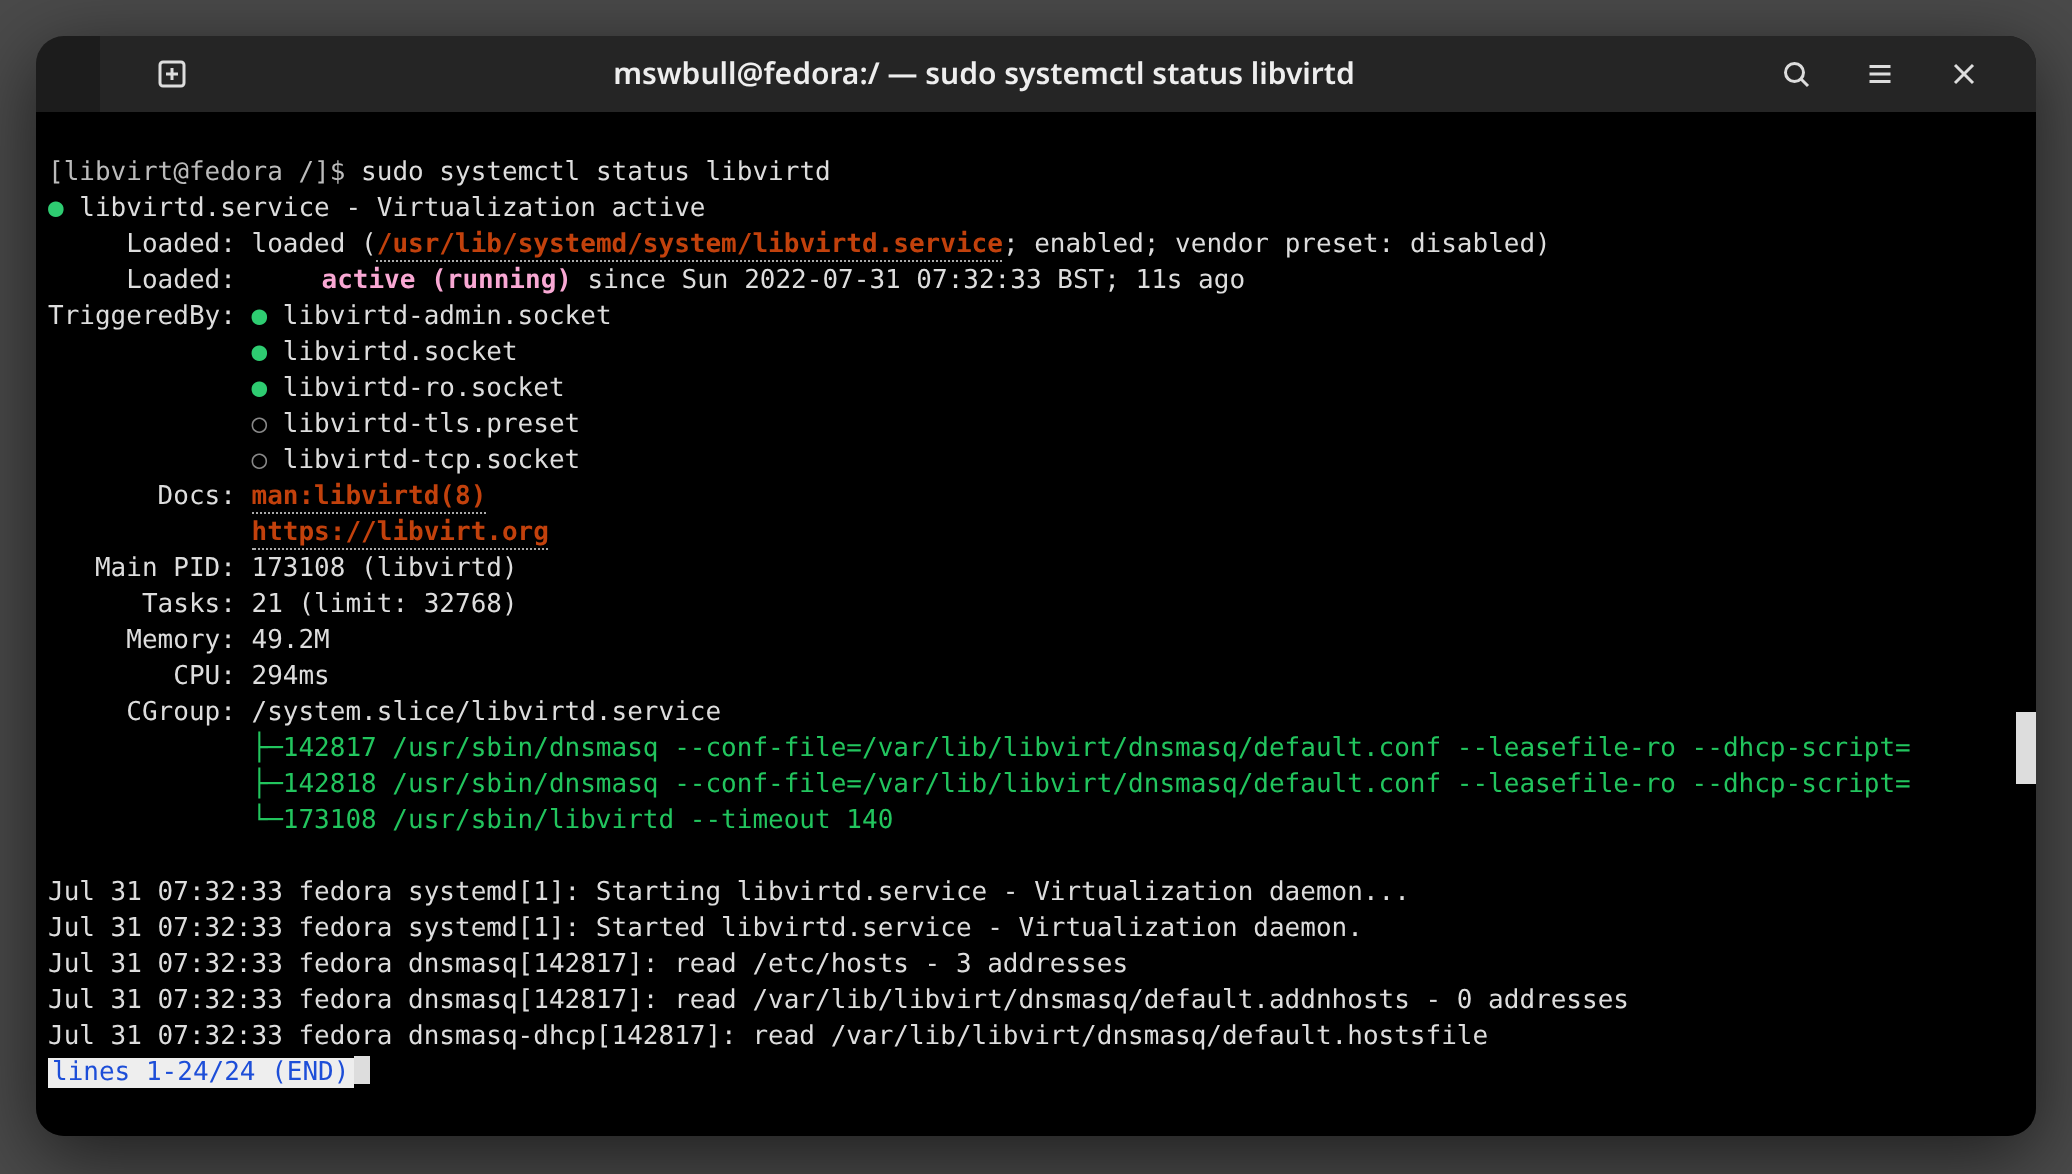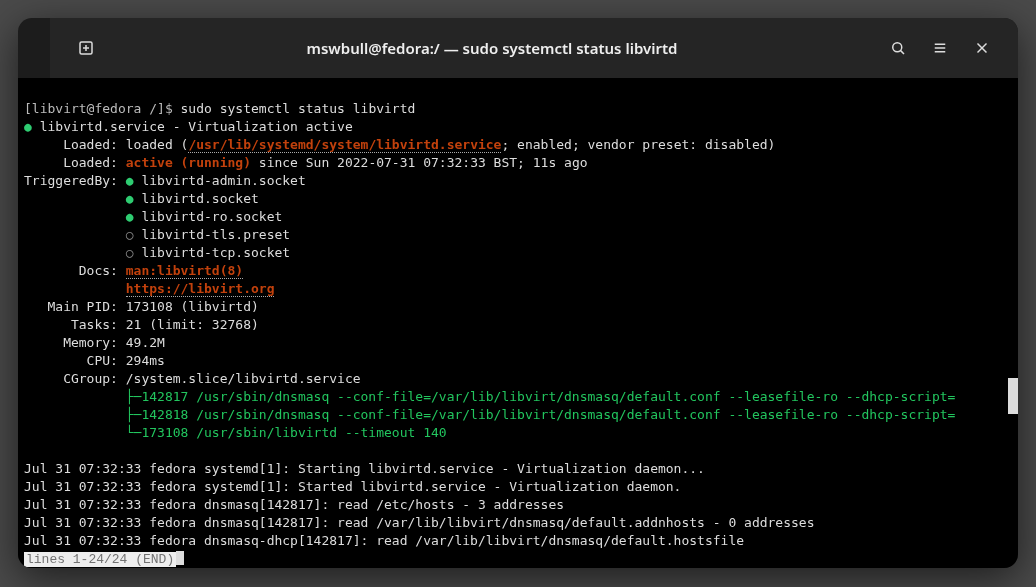--- a/index.html
+++ b/index.html
@@ -3,41 +3,41 @@
 <meta charset="utf-8">
 <style>
   html,body{margin:0;padding:0;background:#4a4a4a;width:1036px;height:587px;font-family:ui-monospace,Menlo,Consolas,"DejaVu Sans Mono",monospace;}
   .window{
     position:absolute;left:18px;top:18px;width:1000px;height:550px;
     background:#1c1c1c;border-radius:14px;overflow:hidden;
     box-shadow:0 10px 40px rgba(0,0,0,.6);
     display:flex;flex-direction:column;
   }
   .titlebar{
-    height:60px;background:#252525;display:flex;align-items:center;
+    height:38px;background:#252525;display:flex;align-items:center;
     padding:0 19px;gap:8px;margin-left:32px;
   }
   .tb-btn{
     width:34px;height:34px;border-radius:8px;display:flex;align-items:center;justify-content:center;
     color:#ddd;cursor:pointer;
   }
   .tb-btn svg{width:18px;height:18px;fill:none;stroke:currentColor;stroke-width:2;}
   .title{flex:1;text-align:center;font-family:system-ui,sans-serif;font-weight:600;font-size:15px;color:#eee;}
   .term{
     flex:1;background:#000;color:#ddd;font-size:13px;line-height:18px;
     padding:4px 6px;white-space:pre;overflow:hidden;position:relative;
   }
   .prompt{color:#bbb;}
   .green{color:#2ecc71;}
-  .bgreen{color:#c2410c;font-weight:bold;}
+  .bgreen{color:#f9a8d4;font-weight:bold;margin-left:35px;}
   .white-u{color:#c2410c;border-bottom:1px dotted #aaa;font-weight:bold;}
   .dim{color:#22c55e;}
   .bullet-on{color:#2ecc71;}
   .bullet-off{color:#888;}
-  .pager{background:#eee;color:#737373;padding:0 2px;font-family:Liberation Mono, monospace;}
+  .pager{background:#eee;color:#1d4ed8;padding:0 2px;}
   .cursor{display:inline-block;width:8px;height:14px;background:#ddd;vertical-align:-2px;}
   .scroll-ind{position:absolute;right:0;top:300px;width:10px;height:36px;background:#ddd;color:#000;font-size:13px;text-align:center;}
 </style>
 </head>
 <body>
 
 <div class="window">
 
   <div class="titlebar">
     <div class="tb-btn">

